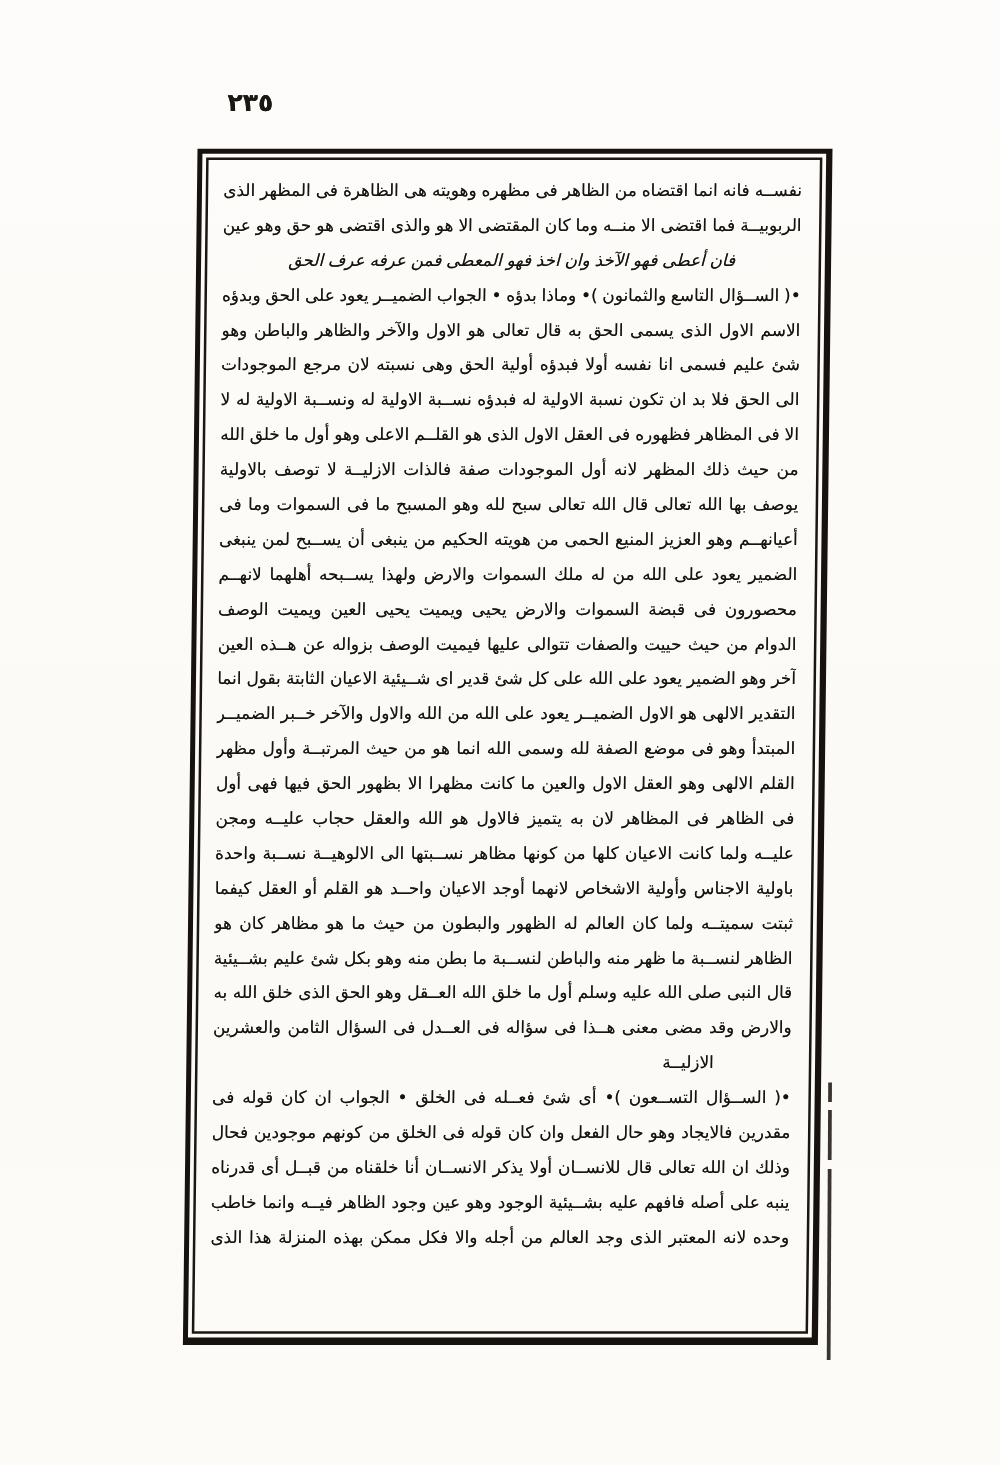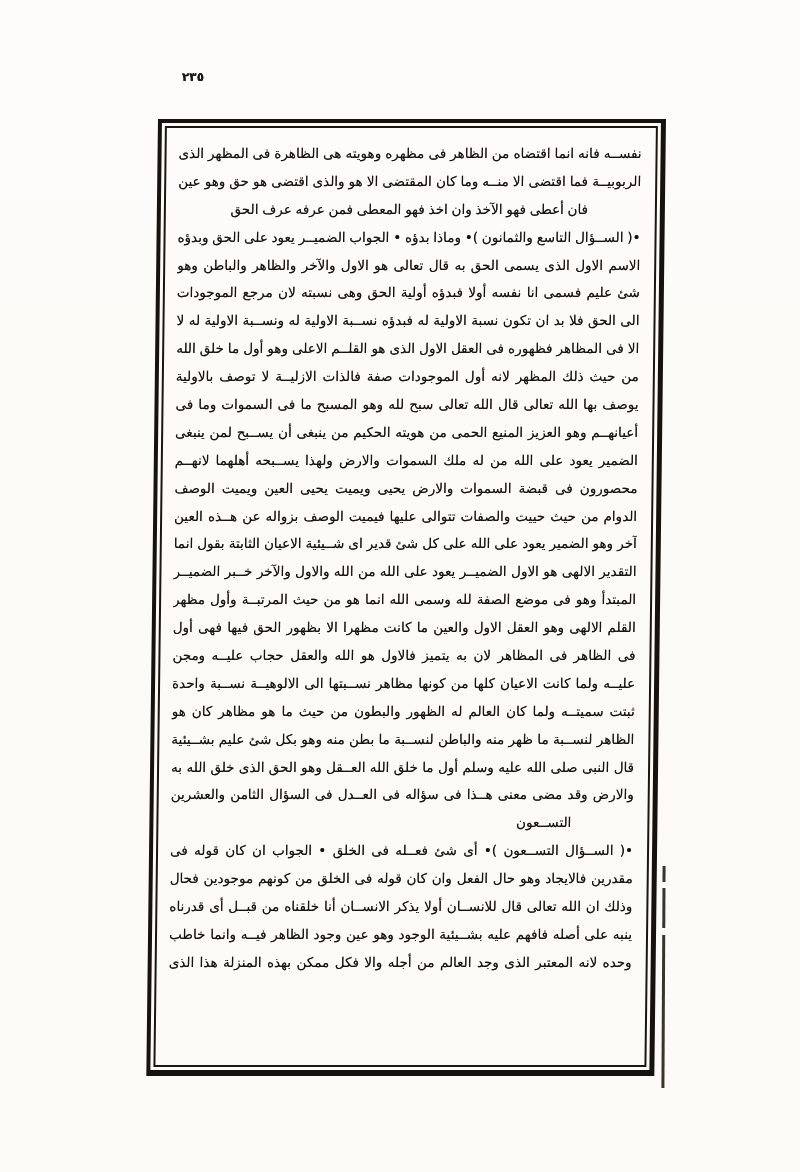--- a/index.html
+++ b/index.html
@@ -14,21 +14,21 @@
   .scan-page {
     position: relative;
     width: 800px;
     height: 1172px;
     background: linear-gradient(180deg, #fdfcfa 0%, #fbfaf6 60%, #fcfbf8 100%);
   }
   .page-number {
     position: absolute;
     top: 70px;
     left: 182px;
-    font-size: 12px;
+    font-size: 20px;
     font-weight: 700;
     color: #1b1712;
     letter-spacing: 2px;
     direction: rtl;
     text-shadow: 0 0 0.5px #1b1712;
   }
   .frame {
     position: absolute;
     left: 158px;
     top: 119px;
@@ -60,21 +60,21 @@
   .line {
     height: 27.9px;
     line-height: 27.9px;
     font-size: 13.5px;
     overflow: hidden;
     text-align: justify;
     word-spacing: -0.5px;
     white-space: normal;
   }
   .line.full   { text-align-last: justify; }
-  .line.center { text-align-last: center; }
+  .line.center { text-align-last: center; font-style: italic; }
   .line.short  { text-align-last: right; padding-left: 0; padding-right: 62px; }
   .scan-edge-line {
     position: absolute;
     left: 662px;
     top: 866px;
     width: 2.5px;
     height: 222px;
     transform: rotate(0.3deg);
     background: linear-gradient(to bottom,
       #241e17 0%, #241e17 7%,
@@ -109,25 +109,26 @@
           <div class="line full">أعيانهــم وهو العزيز المنيع الحمى من هويته الحكيم من ينبغى أن يســبح لمن ينبغى أن يسبح له</div>
           <div class="line full">الضمير يعود على الله من له ملك السموات والارض ولهذا يســبحه أهلهما لانهــم مقهورون</div>
           <div class="line full">محصورون فى قبضة السموات والارض يحيى ويميت يحيى العين ويميت الوصف فالعيــن لها</div>
           <div class="line full">الدوام من حيث حييت والصفات تتوالى عليها فيميت الوصف بزواله عن هــذه العين ويأتى</div>
           <div class="line full">آخر وهو الضمير يعود على الله على كل شئ قدير اى شــيئية الاعيان الثابتة بقول انما اقتضت</div>
           <div class="line full">التقدير الالهى هو الاول الضميــر يعود على الله من الله والاول والآخر خــبر الضميــر الذى هو</div>
           <div class="line full">المبتدأ وهو فى موضع الصفة لله وسمى الله انما هو من حيث المرتبــة وأول مظهر ظهر انما هو</div>
           <div class="line full">القلم الالهى وهو العقل الاول والعين ما كانت مظهرا الا بظهور الحق فيها فهى أول والكلام</div>
           <div class="line full">فى الظاهر فى المظاهر لان به يتميز فالاول هو الله والعقل حجاب عليــه ومجن تتوالى الصفات كلها</div>
           <div class="line full">عليــه ولما كانت الاعيان كلها من كونها مظاهر نســبتها الى الالوهيــة نســبة واحدة من حيث</div>
+          <div class="line full">باولية الاجناس وأولية الاشخاص لانهما أوجد الاعيان واحــد هو القلم أو العقل كيفما</div>
           <div class="line full">ثبتت سميتــه ولما كان العالم له الظهور والبطون من حيث ما هو مظاهر كان هو ســبحانه هو</div>
           <div class="line full">الظاهر لنســبة ما ظهر منه والباطن لنســبة ما بطن منه وهو بكل شئ عليم بشــيئية الاعيان وشيئية</div>
           <div class="line full">قال النبى صلى الله عليه وسلم أول ما خلق الله العــقل وهو الحق الذى خلق الله به السموات</div>
           <div class="line full">والارض وقد مضى معنى هــذا فى سؤاله فى العــدل فى السؤال الثامن والعشرين من هــذه</div>
-          <div class="line short">التســعون</div>
+          <div class="line short">الازليــة</div>
           <div class="line full">•( الســؤال التســعون )•  أى شئ فعــله فى الخلق • الجواب ان كان قوله فى الخلق من كونهم</div>
           <div class="line full">مقدرين فالايجاد وهو حال الفعل وان كان قوله فى الخلق من كونهم موجودين فحال الفناء</div>
           <div class="line full">وذلك ان الله تعالى قال للانســان أولا يذكر الانســان أنا خلقناه من قبــل أى قدرناه ولم يك شــيأ</div>
           <div class="line full">ينبه على أصله فافهم عليه بشــيئية الوجود وهو عين وجود الظاهر فيــه وانما خاطب الانســان</div>
           <div class="line full">وحده لانه المعتبر الذى وجد العالم من أجله والا فكل ممكن بهذه المنزلة هذا الذى تعطيه نشأته</div>
         </div>
     </div>
   </div>
 
   <div class="scan-edge-line"></div>

